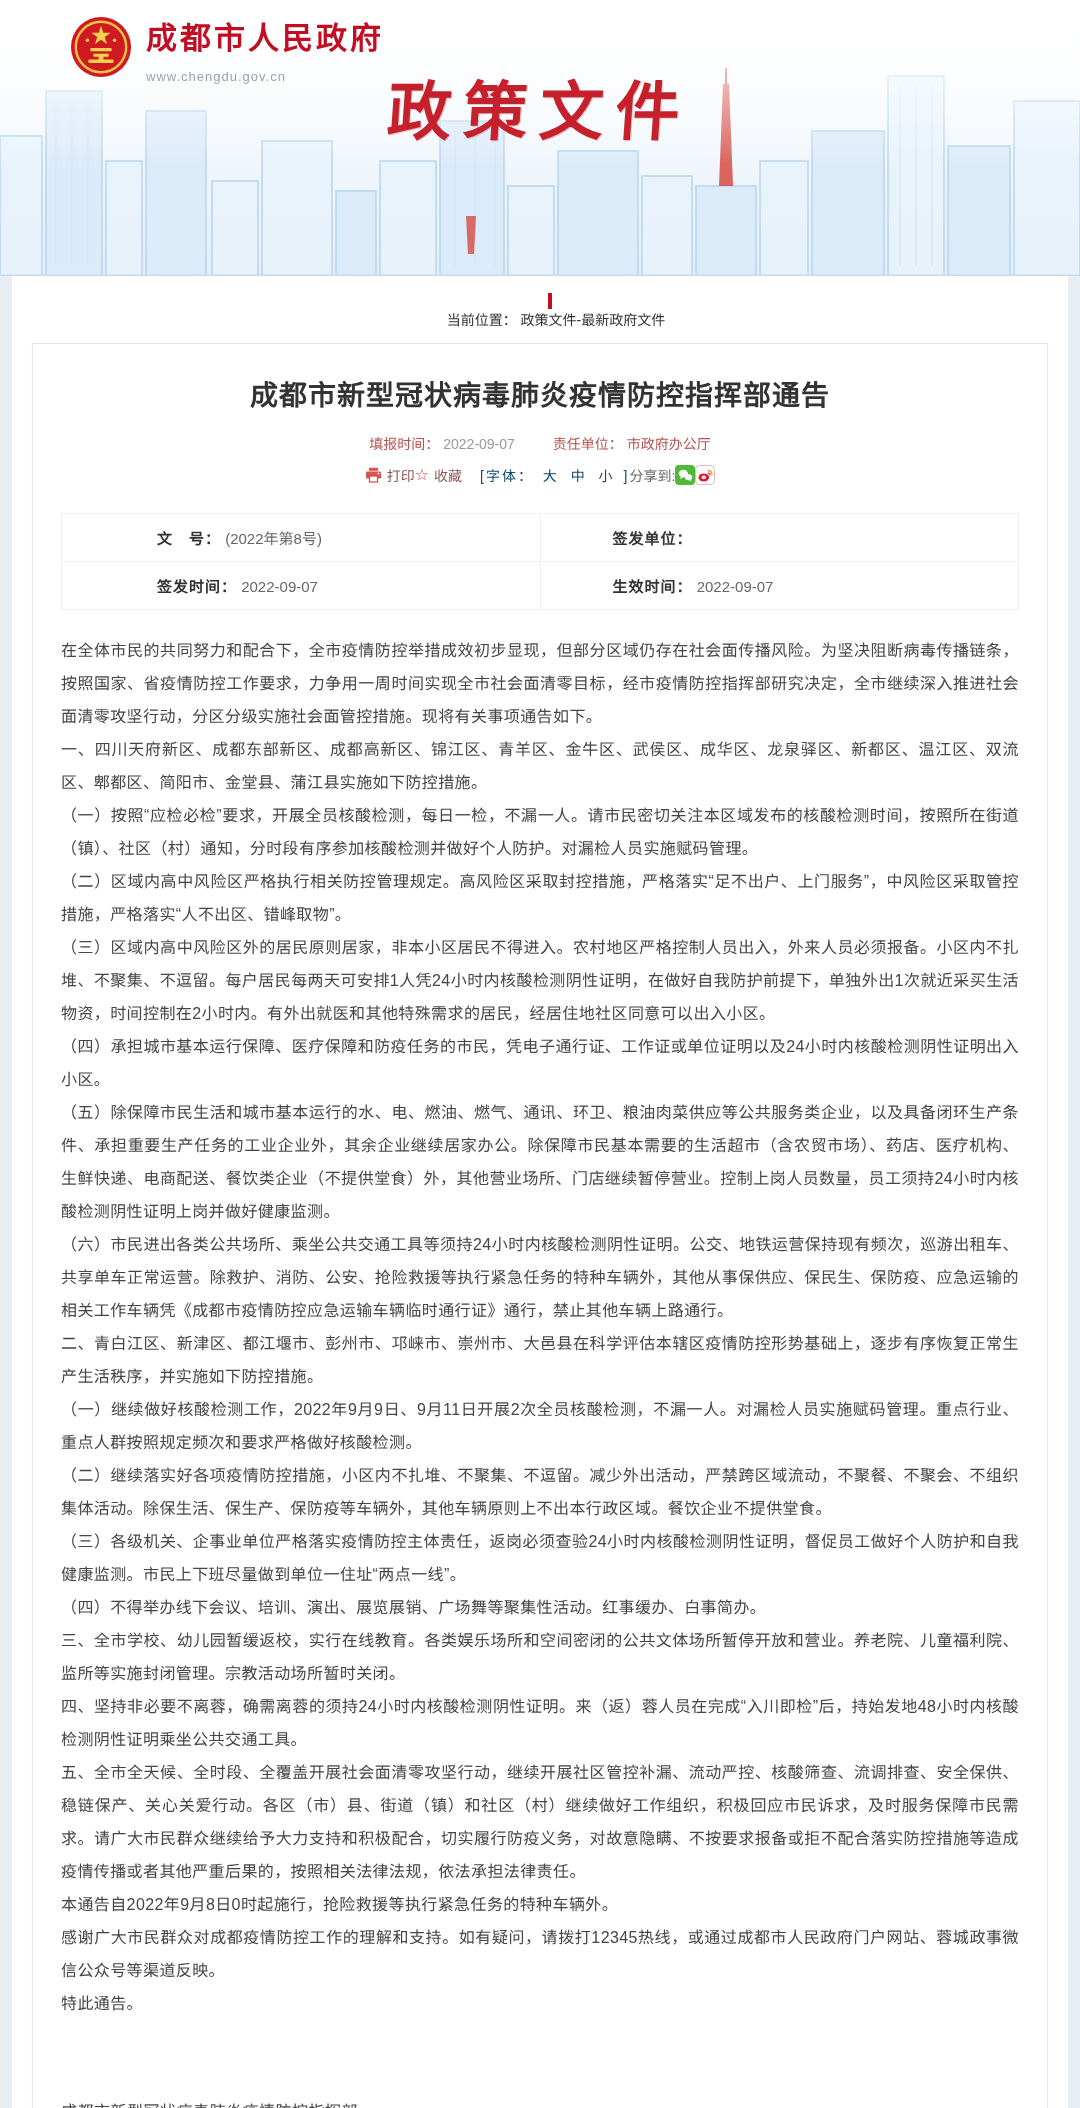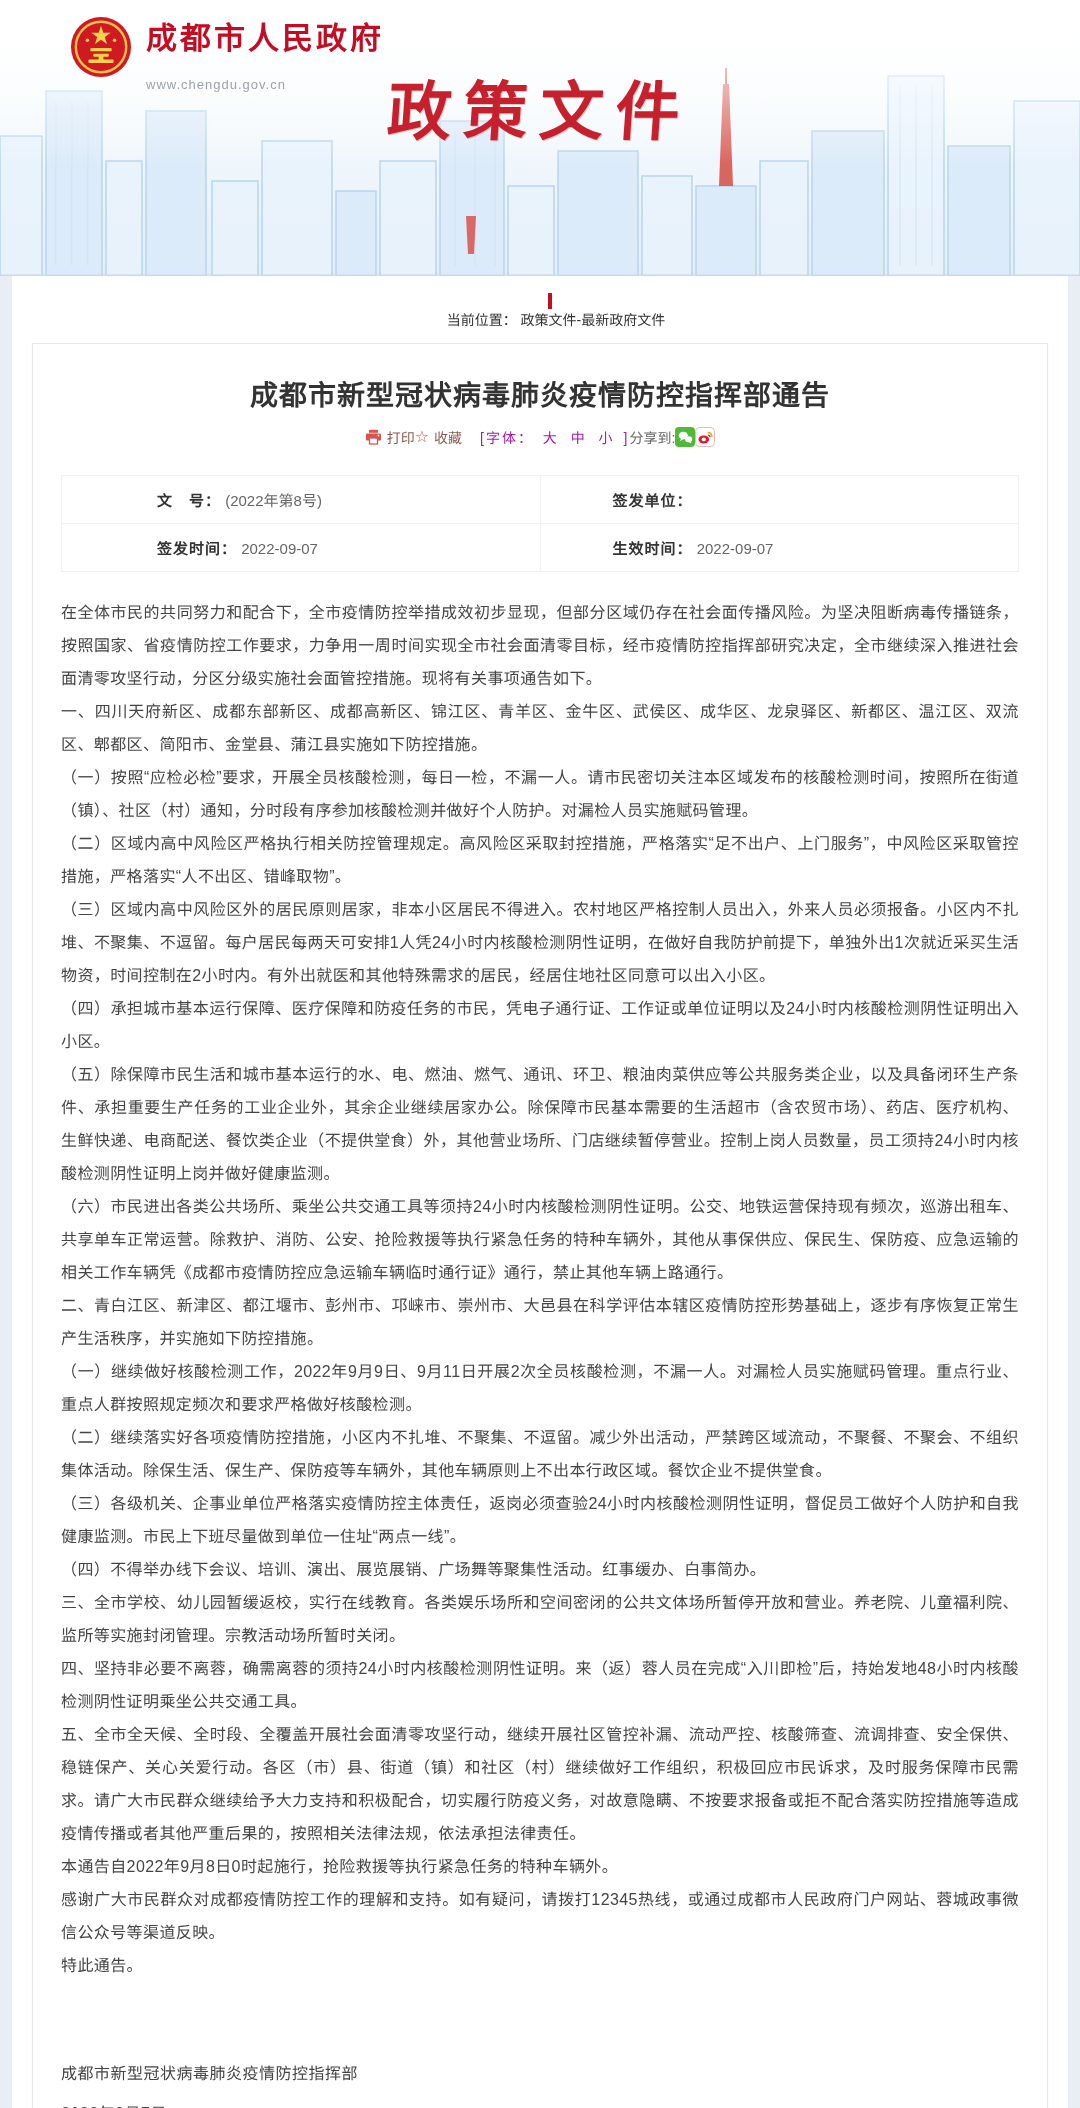--- a/index.html
+++ b/index.html
@@ -22,21 +22,21 @@
     background:linear-gradient(180deg,rgba(255,255,255,.95) 6%,rgba(255,255,255,0) 60%);
   }
   .logo{
     position:absolute;top:16px;left:70px;z-index:2;
     display:flex;align-items:flex-start;gap:14px;cursor:pointer;
   }
   .logo-texts{padding-top:4px;}
   .site-name{
     font-size:31px;font-weight:bold;color:#c30d23;letter-spacing:3px;line-height:1.2;
   }
-  .site-url{font-size:13px;color:#9aa3ab;letter-spacing:1px;margin-top:20px;}
+  .site-url{font-size:13px;color:#9aa3ab;letter-spacing:1px;margin-top:12px;}
   .banner-title{
     position:absolute;top:60px;left:0;width:100%;z-index:2;
     text-align:center;
     font-family:"DejaVu Serif","Liberation Serif",serif;
     font-weight:bold;font-size:64px;color:#c5202c;
     letter-spacing:12px;
     transform:skewX(-4deg);
     text-shadow:1px 1px 0 rgba(160,20,30,.25);
   }
   
@@ -60,21 +60,21 @@
   }
   .doc-meta .m-label{color:#b8524c;}
   .doc-meta .m-val{color:#999;margin-right:34px;}
   .doc-meta .m-val-red{color:#b8524c;}
   .doc-toolbar{
     margin-top:12px;font-size:14px;color:#666;
     display:flex;justify-content:center;align-items:center;
   }
   .tb-item{display:inline-flex;align-items:center;gap:5px;cursor:pointer;color:#8a5a55;}
   .tb-item .star{color:#d9534f;font-size:16px;line-height:1;}
-  .tb-font{color:#a21caf;margin-left:18px;letter-spacing:2px;}
+  .tb-font{color:#0c4a6e;margin-left:18px;letter-spacing:2px;}
   .tb-font .fs{cursor:pointer;margin:0 3px;}
   .share-label{color:#666;}
   .share-icon{display:inline-block;vertical-align:middle;cursor:pointer;line-height:0;}
   
   .info-table{width:100%;border-collapse:collapse;margin-top:28px;border-radius:15px;}
   .info-table td{
     border:1px solid #f1f1f1;height:45px;font-size:15px;color:#666;width:50%;
   }
   .info-table td.c1{padding-left:95px;}
   .info-table td.c2{padding-left:72px;}
@@ -155,20 +155,26 @@
     <span class="crumb-text">
       <span>当前位置：</span>
       <a>政策文件-最新政府文件</a>
     </span>
   </div>
 
   <div class="doc-box">
 
     <div class="doc-title">成都市新型冠状病毒肺炎疫情防控指挥部通告</div>
 
+    <div class="doc-meta">
+      <span class="m-label">填报时间：</span>
+      <span class="m-val">2022-09-07</span>
+      <span class="m-label">责任单位：</span>
+      <span class="m-val-red">市政府办公厅</span>
+    </div>
 
     <div class="doc-toolbar">
       <span class="tb-item">
         <svg width="17" height="16" viewBox="0 0 17 16">
           <rect x="4" y="0.8" width="9" height="3" fill="#d9534f"></rect>
           <rect x="1" y="4.4" width="15" height="7" rx="1.2" fill="#d9534f"></rect>
           <rect x="4.5" y="9" width="8" height="6" fill="#ffffff" stroke="#d9534f" stroke-width="1.3"></rect>
           <circle cx="13.5" cy="6.5" r="0.9" fill="#fff"></circle>
         </svg>
         <span>打印</span>

